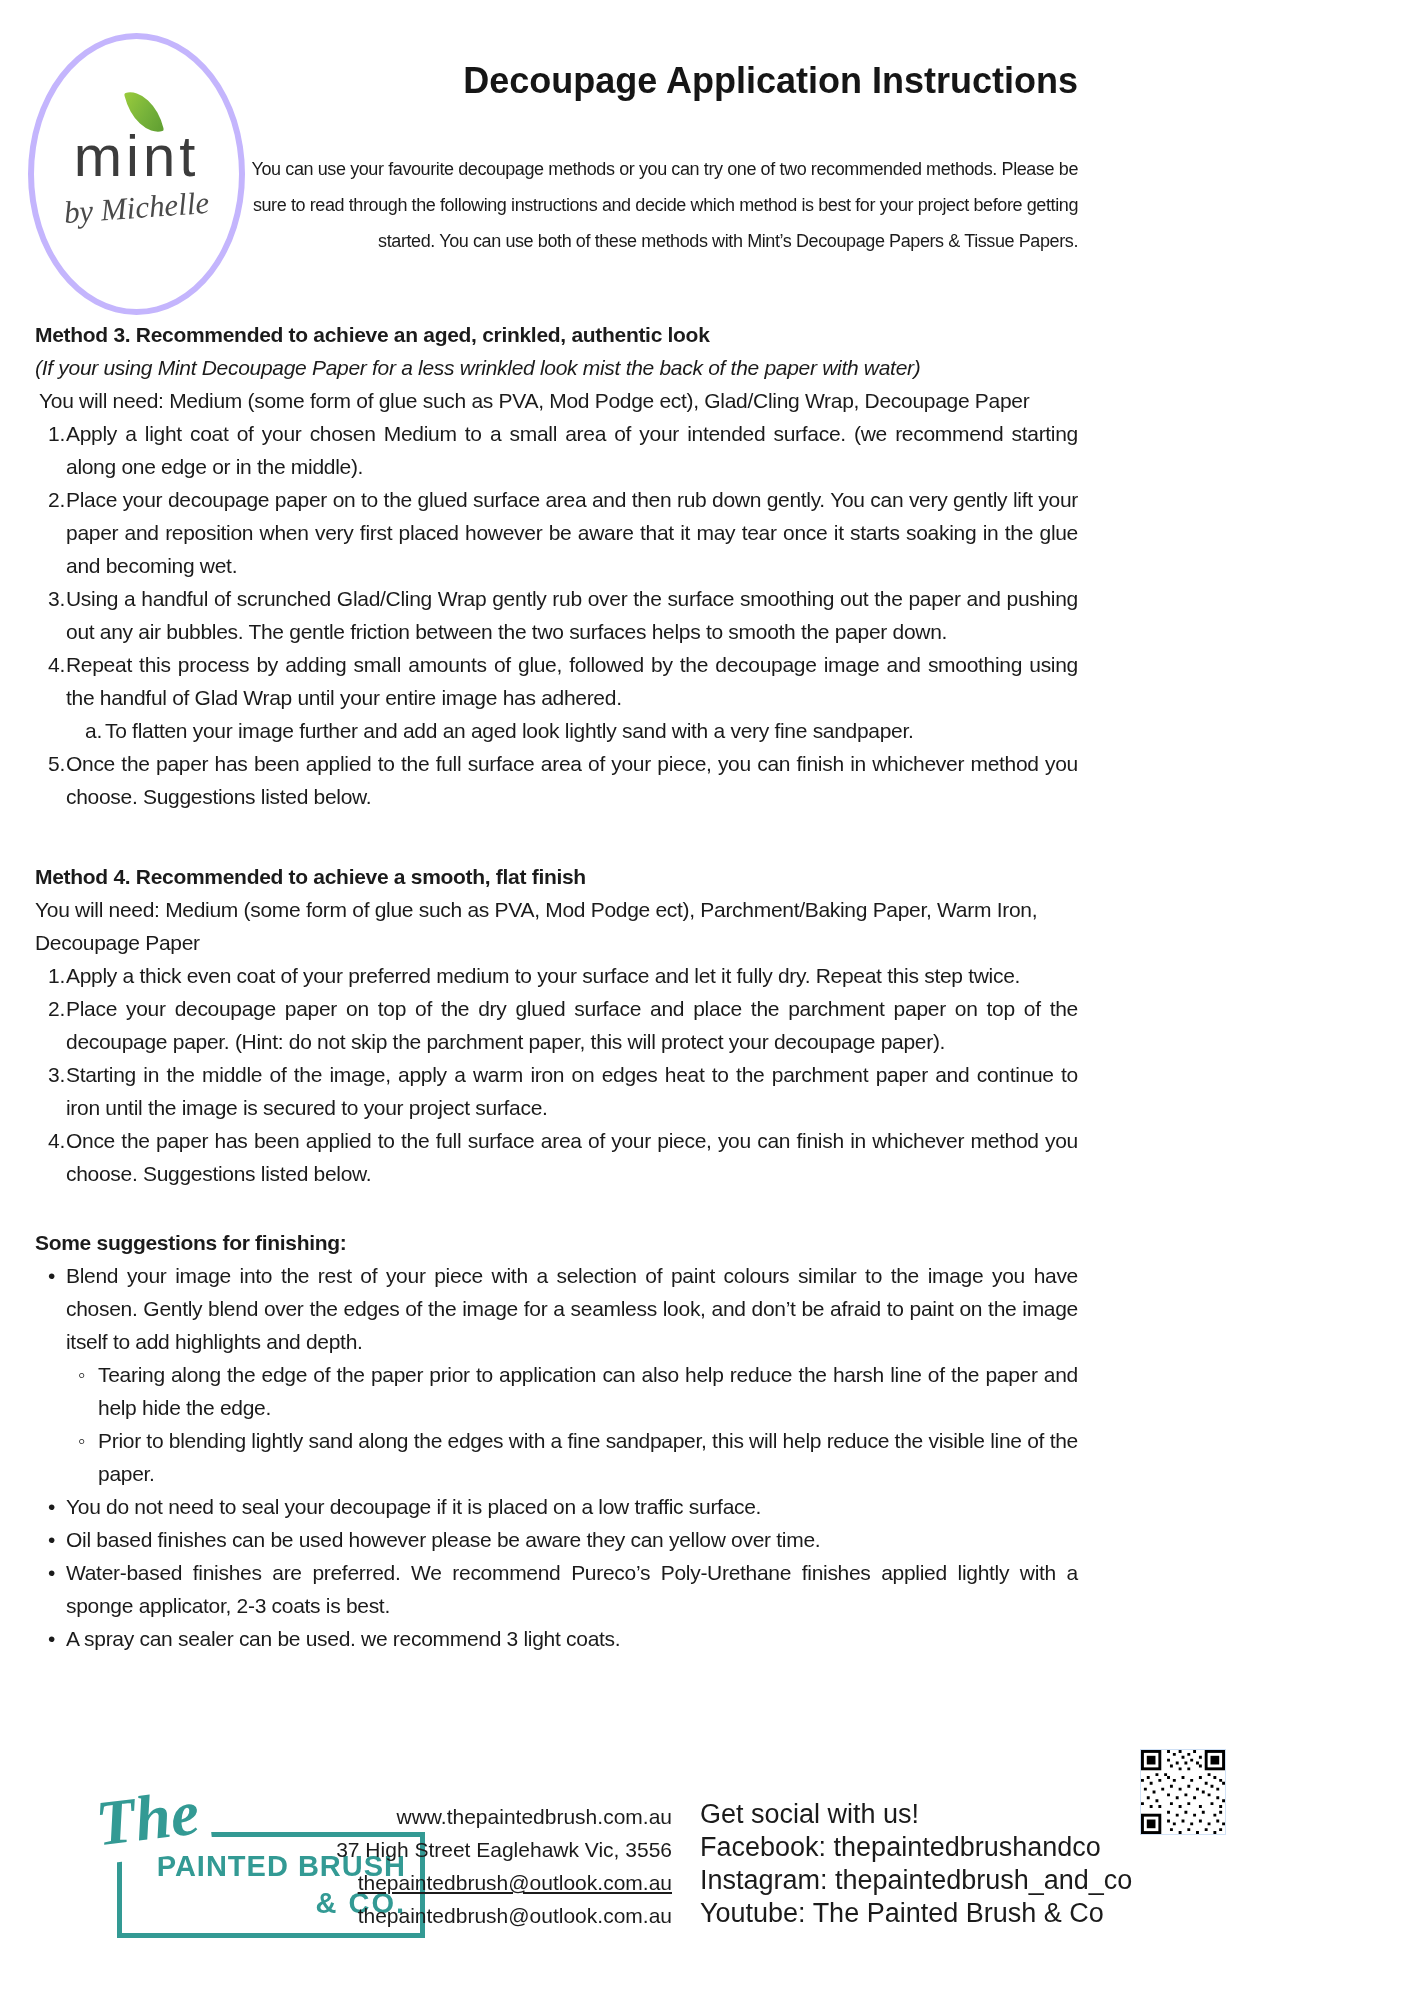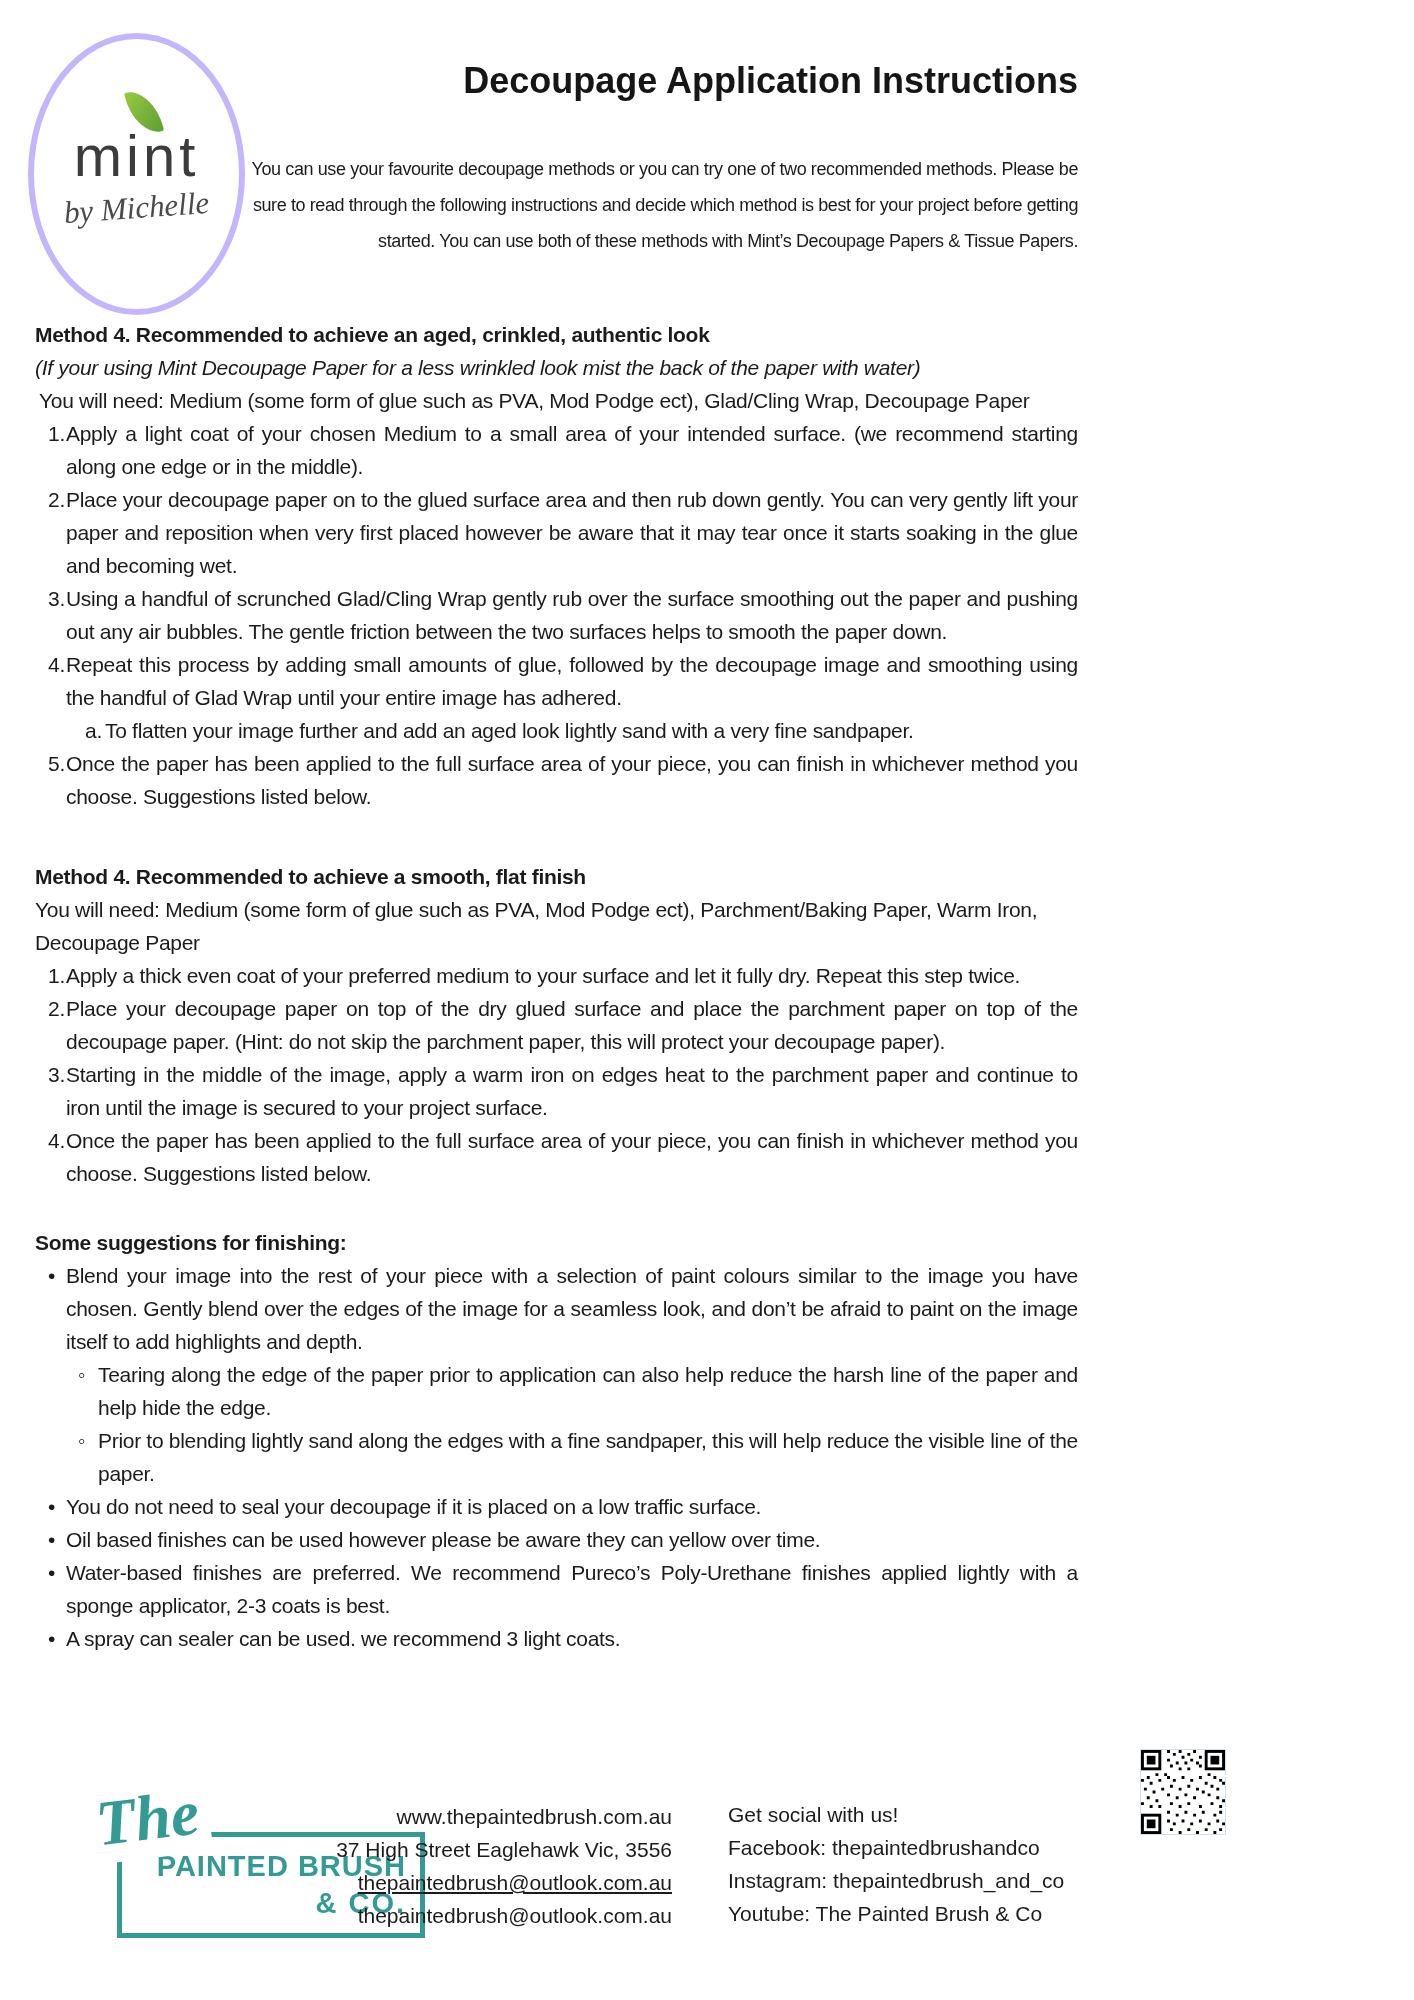--- a/index.html
+++ b/index.html
@@ -45,21 +45,21 @@
           font-family:"Liberation Serif",serif;font-style:italic;font-weight:700;
           font-size:64px;color:#339a94;background:#ffffff;padding:0 10px 0 4px;
           line-height:1.25;transform:rotate(-7deg);}
   .pb-rect{position:absolute;left:117px;top:1832px;width:284px;height:82px;
            border:5px solid #339a94;text-align:right;padding:14px 14px 0 0;}
   .pb-line1{font-weight:700;font-size:29px;letter-spacing:1px;color:#339a94;line-height:1.1;padding-left:17px;}
   .pb-line2{font-weight:700;font-size:29px;letter-spacing:2px;color:#339a94;line-height:1.1;margin-top:5px;}
   .contact{position:absolute;right:742px;top:1800px;width:420px;text-align:right;
            font-size:21px;line-height:33px;}
   .contact .u{text-decoration:underline;color:#1b1b1b;}
-  .social{position:absolute;left:700px;top:1798px;font-size:21px;line-height:33px;margin-left:28px;}
+  .social{position:absolute;left:700px;top:1798px;font-size:27px;line-height:33px;}
   .qr{position:absolute;left:1140px;top:1749px;width:84px;height:84px;border:1px solid #cfe0f5;}
   .qr svg{display:block;width:100%;height:100%;}
 </style>
 </head>
 <body>
 
 <div class="page">
 
   <div class="mint-logo">
     <div class="mint-leaf"></div>
@@ -67,21 +67,21 @@
     <div class="mint-byline">by Michelle</div>
   </div>
 
   <div class="header-right">
     <div class="page-title">Decoupage Application Instructions</div>
     <div class="intro">You can use your favourite decoupage methods or you can try one of two recommended methods. Please be sure to read through the following instructions and decide which method is best for your project before getting started. You can use both of these methods with Mint’s Decoupage Papers &amp; Tissue Papers.</div>
   </div>
 
   <div class="main">
 
-    <div class="h-bold">Method 4. Recommended to achieve an aged, crinkled, authentic look</div>
+    <div class="h-bold">Method 3. Recommended to achieve an aged, crinkled, authentic look</div>
     <div class="note">(If your using Mint Decoupage Paper for a less wrinkled look mist the back of the paper with water)</div>
     <div class="need">You will need: Medium (some form of glue such as PVA, Mod Podge ect), Glad/Cling Wrap, Decoupage Paper</div>
 
     <div class="step"><span class="num">1.</span><span>Apply a light coat of your chosen Medium to a small area of your intended surface. (we recommend starting along one edge or in the middle).</span></div>
     <div class="step"><span class="num">2.</span><span>Place your decoupage paper on to the glued surface area and then rub down gently. You can very gently lift your paper and reposition when very first placed however be aware that it may tear once it starts soaking in the glue and becoming wet.</span></div>
     <div class="step"><span class="num">3.</span><span>Using a handful of scrunched Glad/Cling Wrap gently rub over the surface smoothing out the paper and pushing out any air bubbles. The gentle friction between the two surfaces helps to smooth the paper down.</span></div>
     <div class="step"><span class="num">4.</span><span>Repeat this process by adding small amounts of glue, followed by the decoupage image and smoothing using the handful of Glad Wrap until your entire image has adhered.</span></div>
     <div class="substep"><span class="num">a.</span><span>To flatten your image further and add an aged look lightly sand with a very fine sandpaper.</span></div>
     <div class="step"><span class="num">5.</span><span>Once the paper has been applied to the full surface area of your piece, you can finish in whichever method you choose. Suggestions listed below.</span></div>
 

